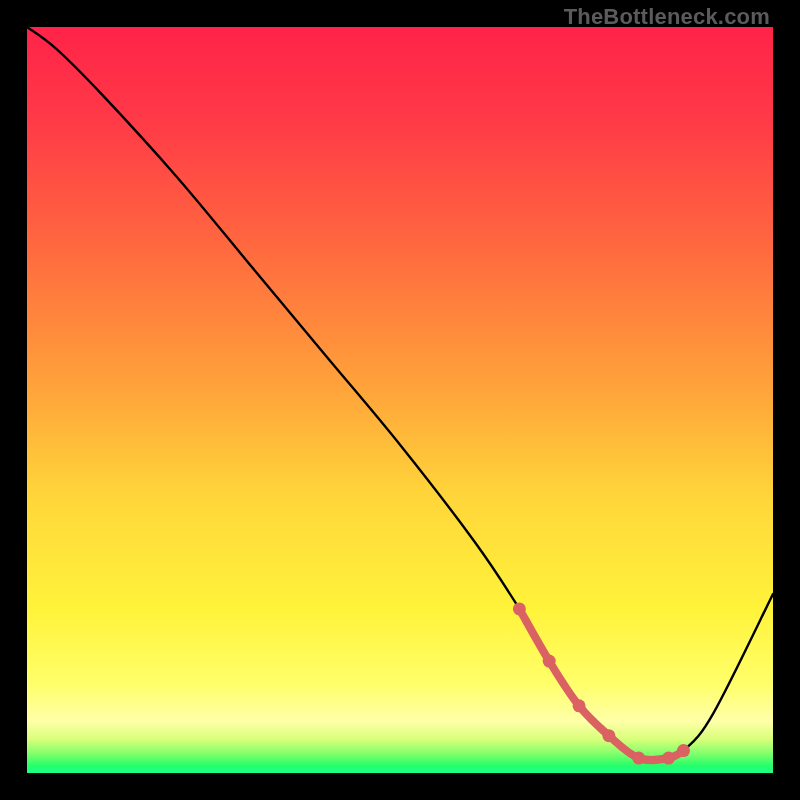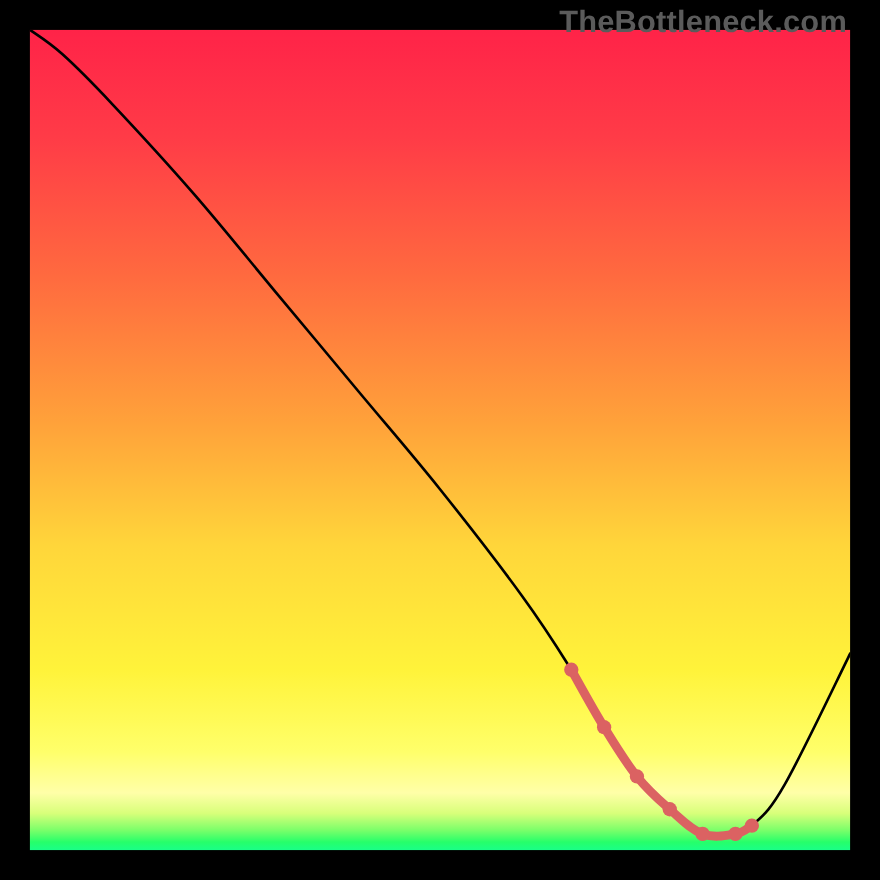--- a/index.html
+++ b/index.html
@@ -13,21 +13,21 @@
   }
   .gradient {
     position: absolute;
     left: 0; top: 0; width: 100%; height: 100%;
   }
   .watermark {
     position: absolute;
     top: 4px;
     right: 30px;
     font-family: Arial, Helvetica, sans-serif;
-    font-size: 28px;
+    font-size: 22px;
     font-weight: bold;
     color: #5b5b5b;
     letter-spacing: 0.2px;
     text-align: center;
   }
   .curve-layer {
     position: absolute;
     left: 0; top: 0; width: 100%; height: 100%;
   }
 </style>

